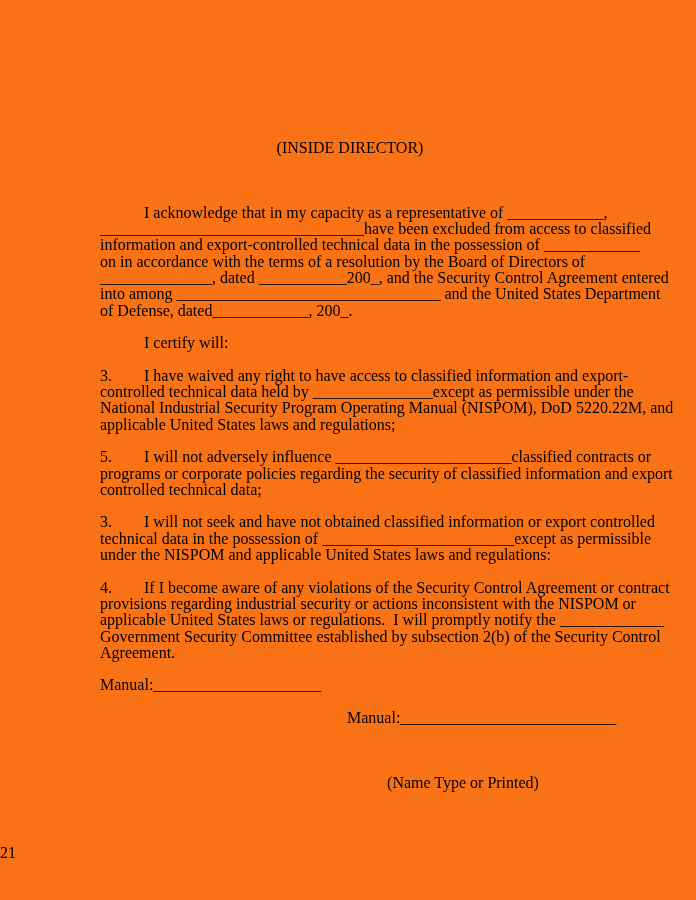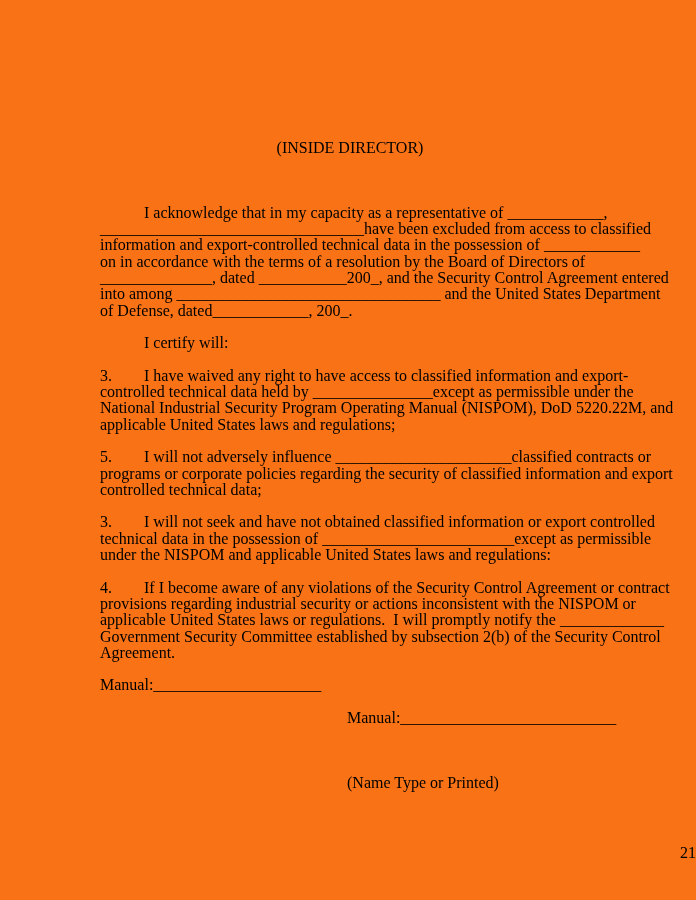--- a/index.html
+++ b/index.html
@@ -12,28 +12,28 @@
     font-family: "Liberation Serif", "DejaVu Serif", serif;
     font-size: 16px;
     line-height: 16.3px;
     overflow: hidden;
   }
   .content { padding: 107px 96px 0 100px; }
   .doc-title { text-align: center; margin: 0 0 16.3px 0; white-space: pre; }
   .para { white-space: pre; margin: 0 0 16.3px 0; }
   .signed-block { margin-left: 247px; }
   .sig-name { width: 232px; }
-  .caption-center { white-space: pre; }
+  .caption-center { text-align: center; white-space: pre; }
   .line { white-space: pre; }
   .page-number {
     position: absolute;
     top: 845px;
     left: 0;
     width: 100%;
-    text-align: right;
+    text-align: left;
   }
 </style>
 </head>
 <body>
 
 <div class="page">
   <div class="content">
 
     <div class="doc-title">
       <div>(INSIDE DIRECTOR)</div>

